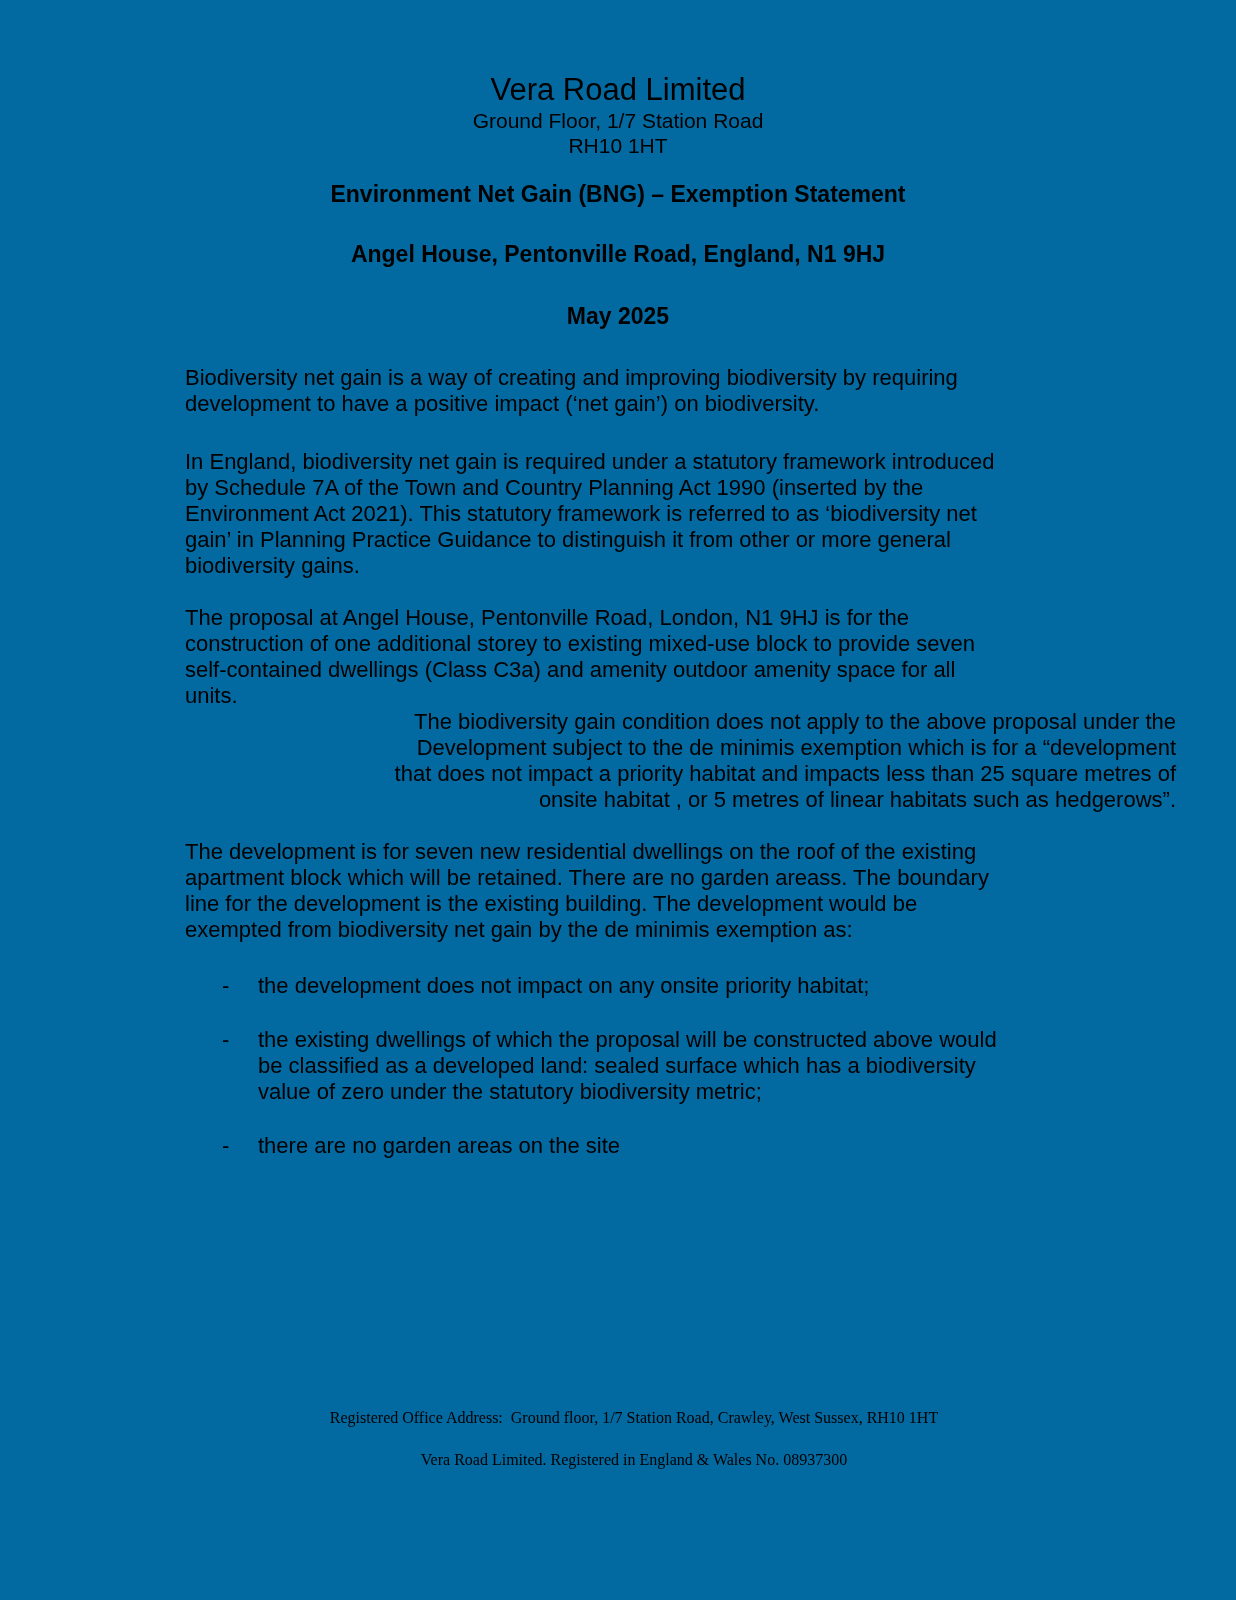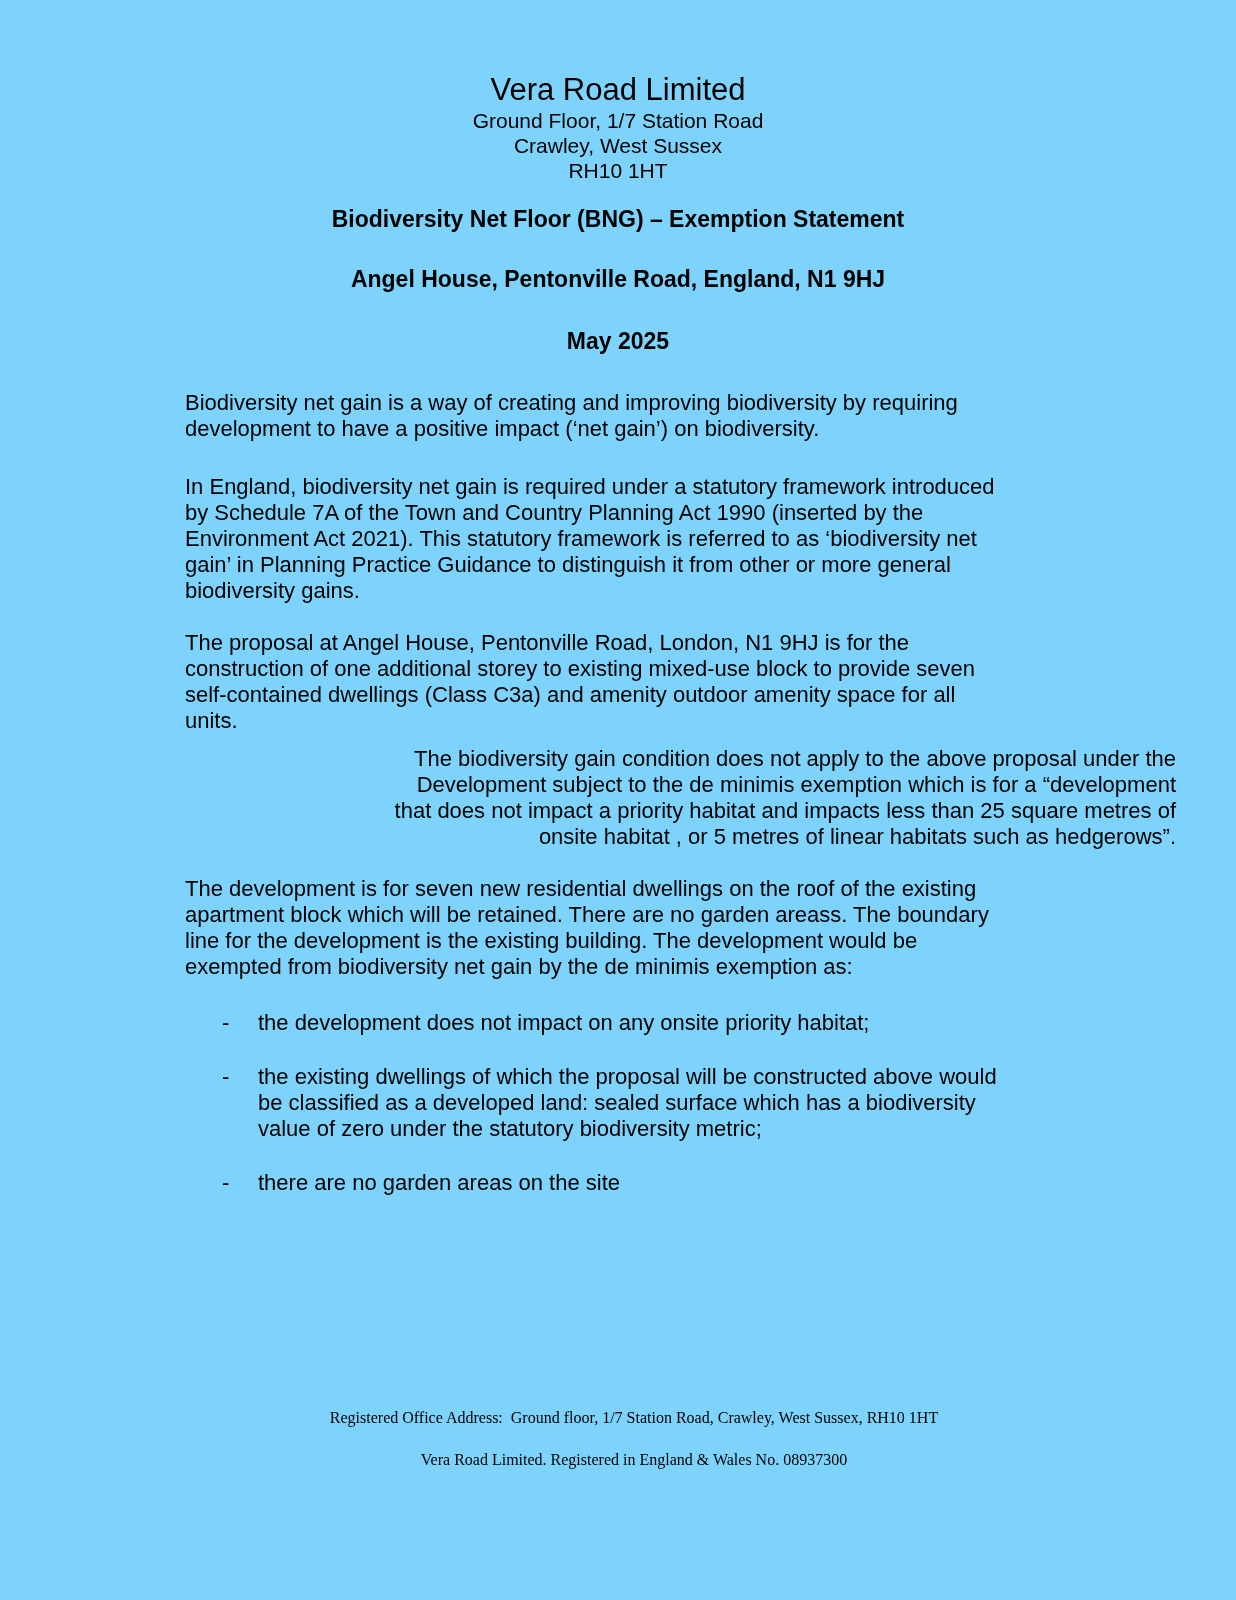--- a/index.html
+++ b/index.html
@@ -4,21 +4,21 @@
 <style>
   html, body {
     margin: 0;
     padding: 0;
     background: #ffffff;
   }
   .page {
     position: relative;
     width: 1236px;
     height: 1600px;
-    background: #7dd3fc;
+    background: #0369a1;
     color: #000000;
     font-family: "Liberation Sans", sans-serif;
     overflow: hidden;
   }
   .letterhead {
     padding-top: 72px;
     text-align: center;
   }
   .company {
     font-size: 31px;
@@ -41,21 +41,21 @@
   .doc-body {
     margin: 35px 60px 0 185px;
     font-size: 22px;
     line-height: 26px;
   }
   .para {
     margin: 0 0 32px 0;
     white-space: pre-line;
   }
   .para.p2 { margin-bottom: 26px; }
-  .para.p3 { margin-bottom: 12px; }
+  .para.p3 { margin-bottom: 0; }
   .para.p4 { margin-bottom: 26px; text-align: right; }
   .para.p5 { margin-bottom: 30px; }
   .bold-inline { font-weight: 400; }
   .bullets {
     list-style: none;
     margin: 0;
     padding: 0;
   }
   .bullet {
     display: flex;
@@ -84,25 +84,24 @@
   .f-line2 { top: 1450px; }
 </style>
 </head>
 <body>
 
 <div class="page">
 
   <div class="letterhead">
     <div class="company">Vera Road Limited</div>
     <div class="addr">Ground Floor, 1/7 Station Road</div>
-    <div class="addr">Crawley, West Sussex</div>
     <div class="addr">RH10 1HT</div>
   </div>
 
-  <h1 class="heading h-main">Biodiversity Net Floor (BNG) – Exemption Statement</h1>
+  <h1 class="heading h-main">Environment Net Gain (BNG) – Exemption Statement</h1>
   <h2 class="heading h-site">Angel House, Pentonville Road, England, N1 9HJ</h2>
   <h2 class="heading h-date">May 2025</h2>
 
   <div class="doc-body">
 
     <p class="para p1">Biodiversity net gain is a way of creating and improving biodiversity by requiring
 development to have a positive impact (‘net gain’) on biodiversity.</p>
 
     <p class="para p2">In England, biodiversity net gain is required under a statutory framework introduced
 by Schedule 7A of the Town and Country Planning Act 1990 (inserted by the

